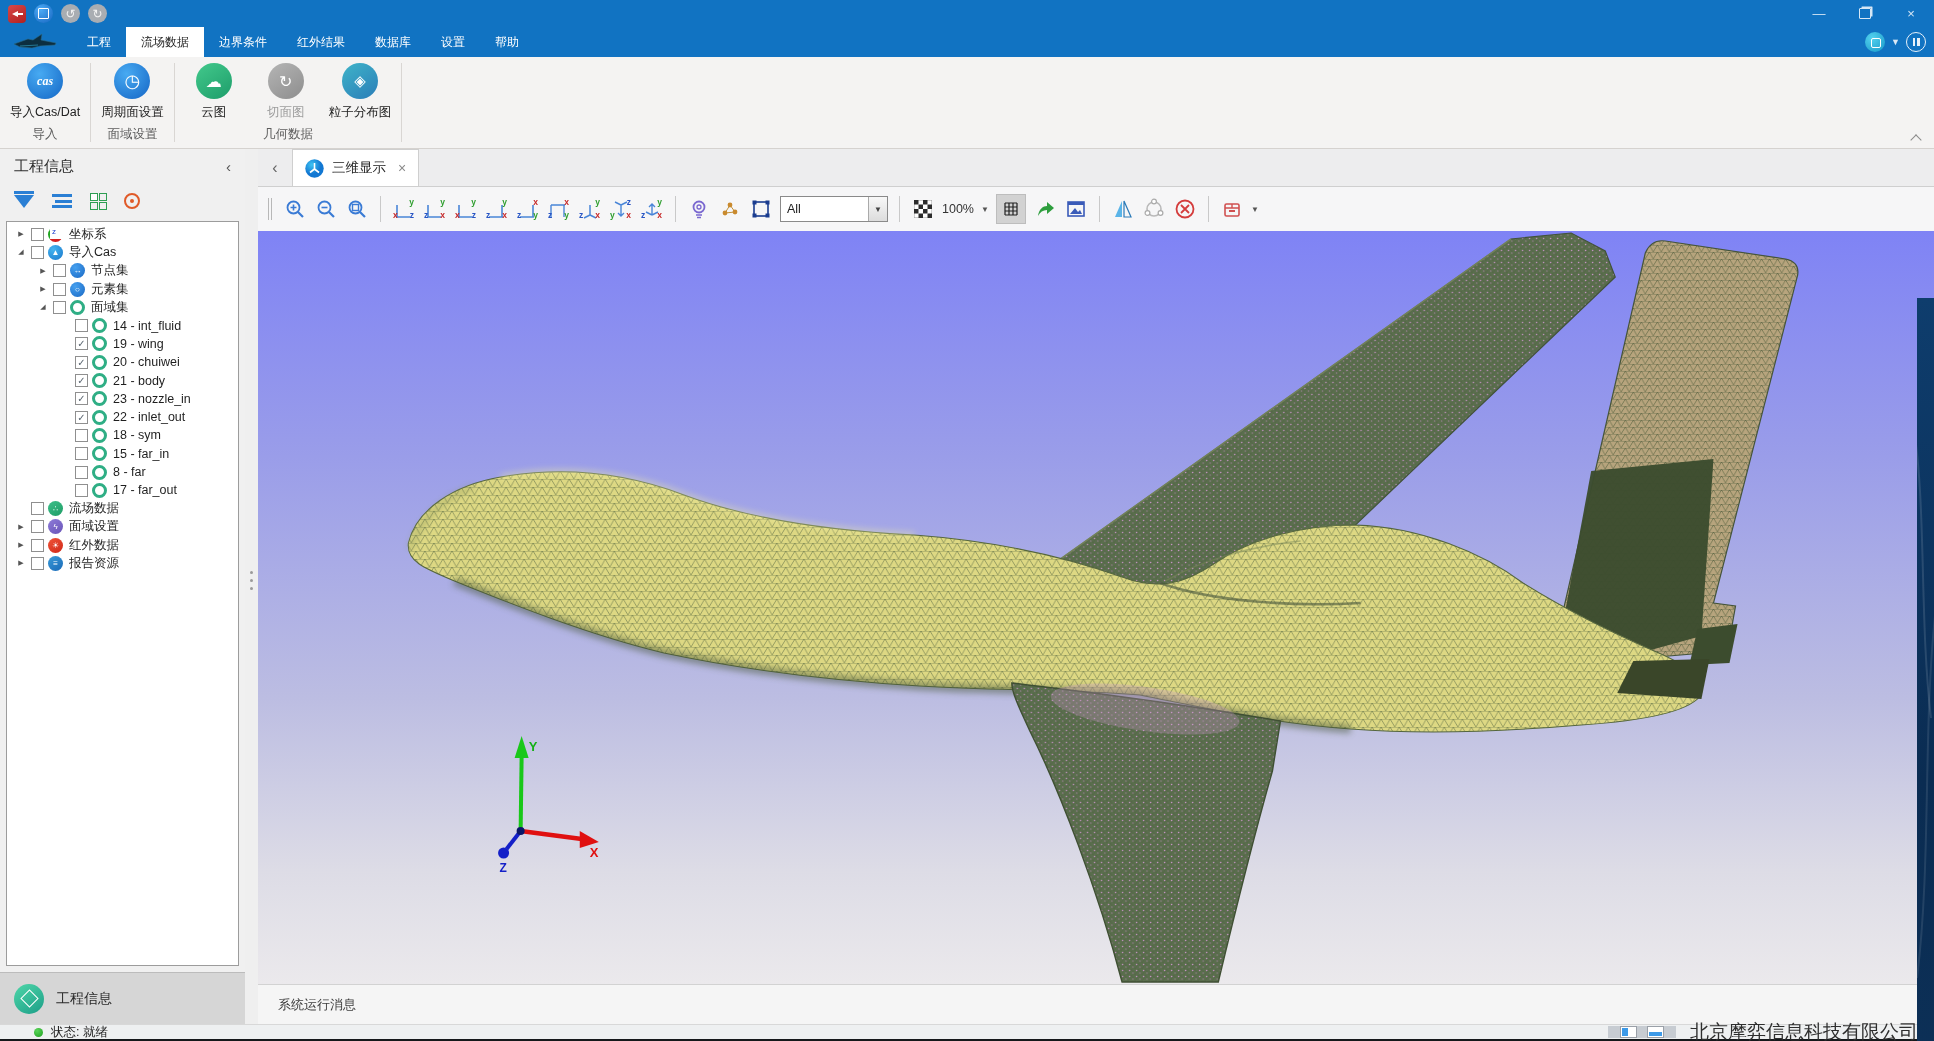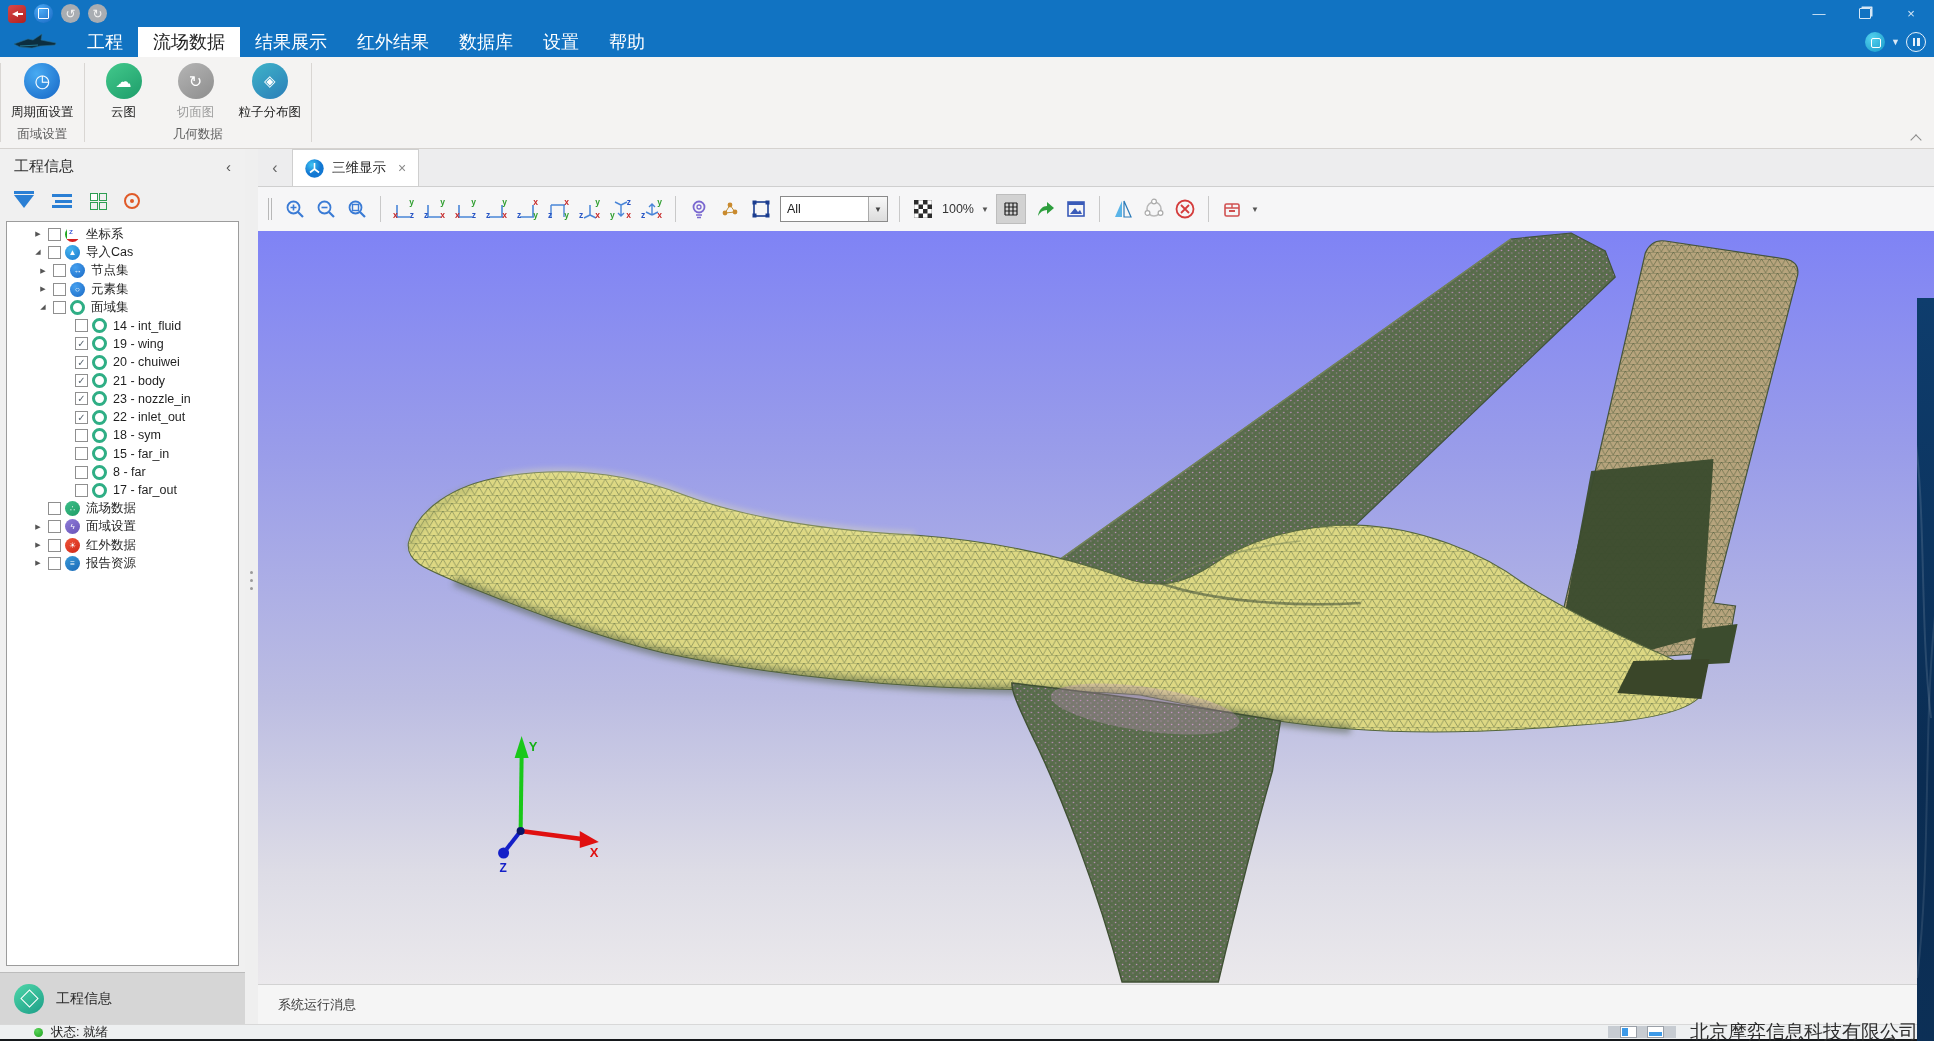--- a/index.html
+++ b/index.html
@@ -18,21 +18,21 @@
   .qa-save::after{ content:""; width:9px; height:9px; border:1.5px solid #fff; border-radius:1px; }
   .qa-dis { background:#a9adb2; color:#f2f2f2; font-size:12px; }
   .title-text { position:absolute; left:0; right:0; text-align:center; font-size:13px; color:#bcd8ef; pointer-events:none; }
   .title-text b { color:#ffffff; font-weight:bold; }
   .win-btns { margin-left:auto; display:flex; align-items:center; height:100%; }
   .win-btn { width:46px; height:100%; display:flex; align-items:center; justify-content:center; color:#d6e7f5; font-size:13px; }
   .wb-max::after{ content:""; width:10px; height:9px; border:1.2px solid #d6e7f5; border-radius:1px; box-shadow:2px -2px 0 -0.5px #d6e7f5; }
   
   .menubar { height:30px; background:#1173c2; display:flex; align-items:stretch; position:relative; flex:0 0 auto; }
   .logo { width:72px; display:flex; align-items:center; justify-content:center; }
-  .menu-item { padding:0 15px; display:flex; align-items:center; color:#ffffff; font-size:18px; cursor:default; }
+  .menu-item { padding:0 15px; display:flex; align-items:center; color:#ffffff; font-size:12px; cursor:default; }
   .menu-item.active { background:#ffffff; color:#1f1f1f; }
   .menu-right { position:absolute; right:8px; top:0; height:100%; display:flex; align-items:center; gap:6px; }
   .mr-circ { width:20px; height:20px; border-radius:50%; background:radial-gradient(circle at 35% 30%, #53d2ef, #1898c8); position:relative; }
   .mr-circ::after{ content:""; position:absolute; left:6px; top:6px; width:8px; height:8px; border:1.6px solid #fff; border-radius:2px; }
   .mr-caret { color:#dce9f5; font-size:9px; }
   .mr-ring { width:20px; height:20px; border-radius:50%; border:1.6px solid #e8f1fa; display:flex; align-items:center; justify-content:center; gap:2px; }
   .mr-ring i { width:2.5px; height:8px; background:#e8f1fa; }
 
   
   .ribbon { height:92px; background:#f4f3f2; border-bottom:1px solid #d5d2cf; display:flex; position:relative; flex:0 0 auto; }
@@ -72,21 +72,21 @@
   .tool-grid i::before, .tool-grid i::after { content:""; position:absolute; width:6px; height:6px; border:1.8px solid #2e9e52; }
   .tool-grid i::before { left:0; top:9px; }
   .tool-grid i::after { left:9px; top:9px; }
   .tool-target { width:16px; height:16px; border:2.2px solid #e05a28; border-radius:50%; position:relative; }
   .tool-target::after{ content:""; position:absolute; left:3.6px; top:3.6px; width:4.5px; height:4.5px; border-radius:50%; background:#e05a28; }
   .lp-treebox { flex:1; margin:2px 6px 6px 6px; background:#ffffff; border:1px solid #9c9c9c; overflow:hidden; padding-top:3px; }
   .trow { height:18.3px; display:flex; align-items:center; font-size:12.5px; color:#1f1f1f; }
   .trow .texp { width:12px; text-align:center; font-size:7px; color:#555; flex:0 0 auto; }
   .trow .tcb { width:13px; height:13px; border:1px solid #8f8f8f; background:#fff; margin:0 4px; flex:0 0 auto; font-size:10px; line-height:11px; text-align:center; color:#5a6570; }
   .trow .tic { width:15px; height:15px; border-radius:50%; margin-right:6px; flex:0 0 auto; display:flex; align-items:center; justify-content:center; color:#fff; font-size:8px; }
-  .lvl0 { padding-left:25px; } .lvl1 { padding-left:30px; } .lvl2 { padding-left:52px; }
+  .lvl0 { padding-left:8px; } .lvl1 { padding-left:30px; } .lvl2 { padding-left:52px; }
   .ti-axes { border-radius:0; background:linear-gradient(to right,#21a521 0 2.5px,transparent 2.5px), linear-gradient(to top,#d42020 0 2.5px,transparent 2.5px); position:relative; }
   .ti-axes::after{ content:"z"; color:#2040d0; font-size:8px; position:absolute; left:4px; top:0px; }
   .ti-geo { background:radial-gradient(circle at 35% 30%,#45b4ef,#1a78cc); font-size:7px; }
   .ti-nodes { background:radial-gradient(circle at 35% 30%,#45a0ef,#1a68c4); font-size:9px; }
   .ti-elems { background:radial-gradient(circle at 35% 30%,#45a0ef,#1a68c4); font-size:9px; }
   .ti-faces, .ti-ring { background:#fff; border:3px solid #2fae85; }
   .ti-flow { background:linear-gradient(145deg,#3dbf8a,#1f9d66); font-size:9px; }
   .ti-boundary { background:linear-gradient(145deg,#8d7bd8,#6a55b8); font-size:9px; }
   .ti-infrared { background:linear-gradient(145deg,#f05438,#d02818); font-size:9px; }
   .ti-report { background:linear-gradient(145deg,#3a9ad8,#1a6ab8); font-size:9px; }
@@ -163,36 +163,45 @@
 
   <div class="menubar">
     <span class="logo">
       <svg width="48" height="22" viewBox="0 0 48 22">
           <polygon points="2,13 16,8 21,9 30,3 29,9 44,12 43,14 28,15 20,17 8,16" fill="#0c2e40" stroke="#2a6a86" stroke-width="0.6"></polygon>
           <path d="M8,15 L26,14" stroke="#2a8aa8" stroke-width="0.8" fill="none"></path>
         </svg>
     </span>
     <span class="menu-item">工程</span>
     <span class="menu-item active">流场数据</span>
-    <span class="menu-item">结果展示</span>
+    <span class="menu-item">边界条件</span>
     <span class="menu-item">红外结果</span>
     <span class="menu-item">数据库</span>
     <span class="menu-item">设置</span>
     <span class="menu-item">帮助</span>
     <span class="menu-right">
       <span class="mr-circ"></span>
       <span class="mr-caret">▼</span>
       <span class="mr-ring">
           <i></i>
           <i></i>
         </span>
     </span>
   </div>
 
   <div class="ribbon">
+    <div class="rgroup">
+      <div class="rgroup-btns">
+        <div class="rbtn">
+          <span class="ricon ric-cas">cas</span>
+          <span class="rlabel">导入Cas/Dat</span>
+        </div>
+      </div>
+      <div class="rgroup-name">导入</div>
+    </div>
     <div class="rsep"></div>
     <div class="rgroup">
       <div class="rgroup-btns">
         <div class="rbtn">
           <span class="ricon ric-clock">◷</span>
           <span class="rlabel">周期面设置</span>
         </div>
       </div>
       <div class="rgroup-name">面域设置</div>
     </div>

